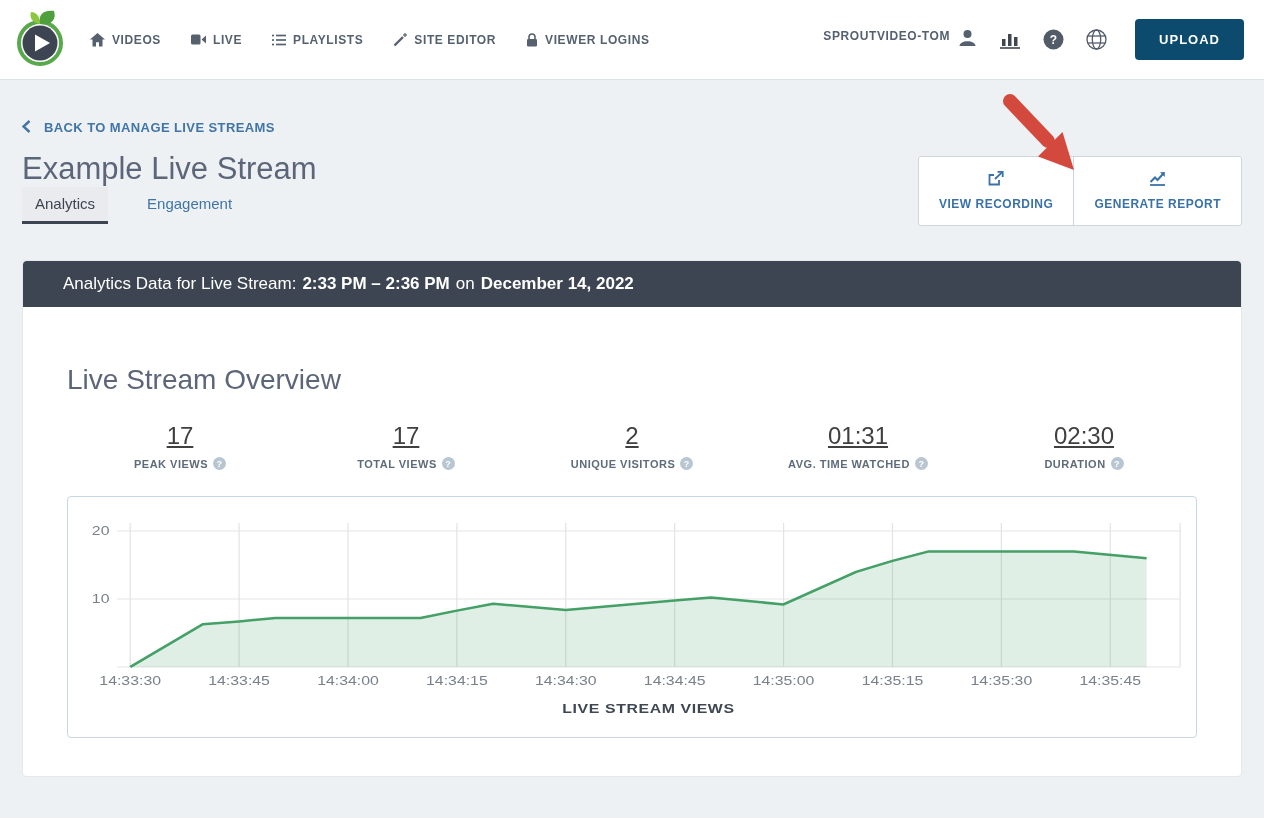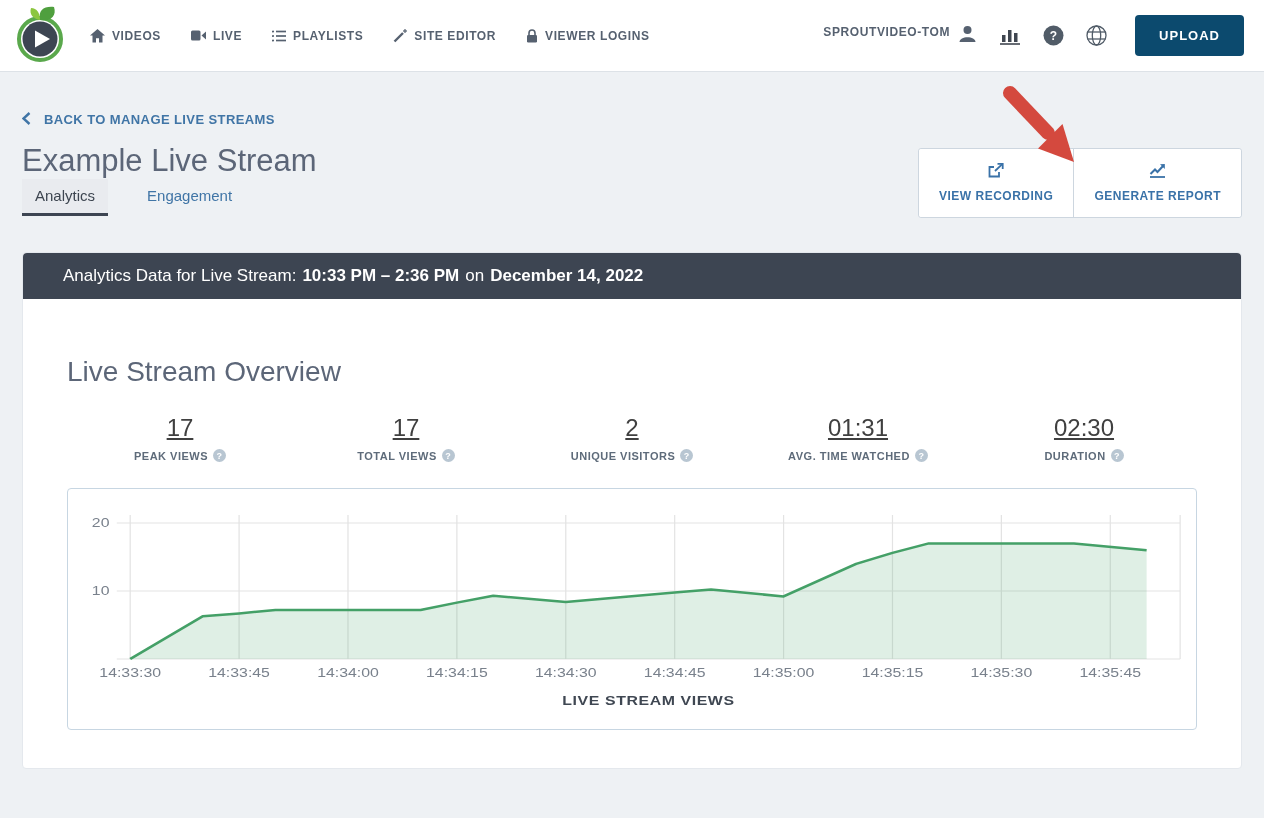--- a/index.html
+++ b/index.html
@@ -6,21 +6,21 @@
   html,body { width:1264px; height:818px; }
   body {
     background:#eef1f4;
     font-family:"Liberation Sans", sans-serif;
     color:#3f4650;
     overflow:hidden;
   }
 
   
   .topnav {
-    height:72px; background:#ffffff; border-bottom:1px solid #dde2e7;
+    height:80px; background:#ffffff; border-bottom:1px solid #dde2e7;
     display:flex; align-items:center; padding:0 20px 0 12px;
   }
   .logo { width:56px; height:60px; margin-right:22px; cursor:pointer; flex:0 0 auto; }
   .nav-items { display:flex; align-items:center; gap:30px; }
   .nav-item {
     display:flex; align-items:center; gap:7px; cursor:pointer;
     font-size:12px; font-weight:bold; letter-spacing:.6px; color:#566170;
     text-decoration:none;
   }
   .nav-item svg { display:block; }
@@ -253,21 +253,21 @@
 <div class="tabs">
   <div class="tab active">Analytics</div>
   <div class="tab">Engagement</div>
 </div>
 
 <div class="content">
 
   <main class="main-card">
     <div class="card-banner">
       <span>Analytics Data for Live Stream:</span>
-      <span class="b">10:33 PM – 2:36 PM</span>
+      <span class="b">2:33 PM – 2:36 PM</span>
       <span>on</span>
       <span class="b">December 14, 2022</span>
     </div>
 
     <div class="card-body">
       <h2 class="section-title">Live Stream Overview</h2>
 
       <div class="stats-row">
         <div class="stat">
           <div class="stat-value">17</div>

